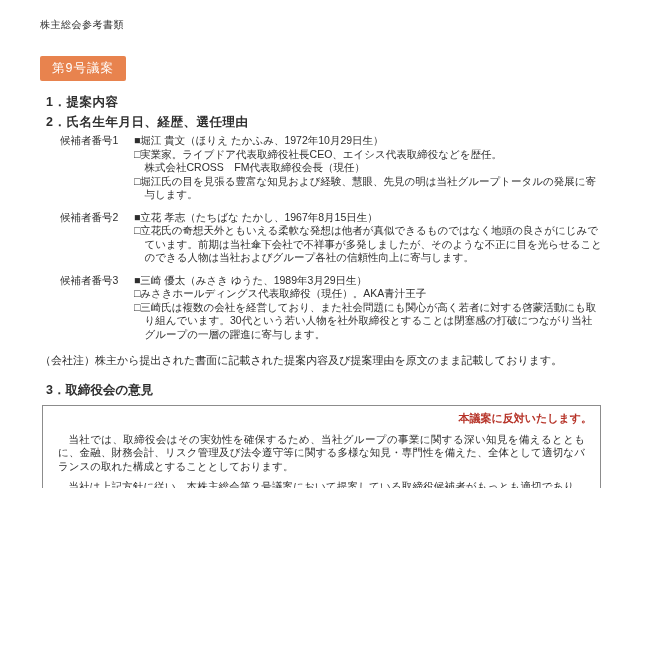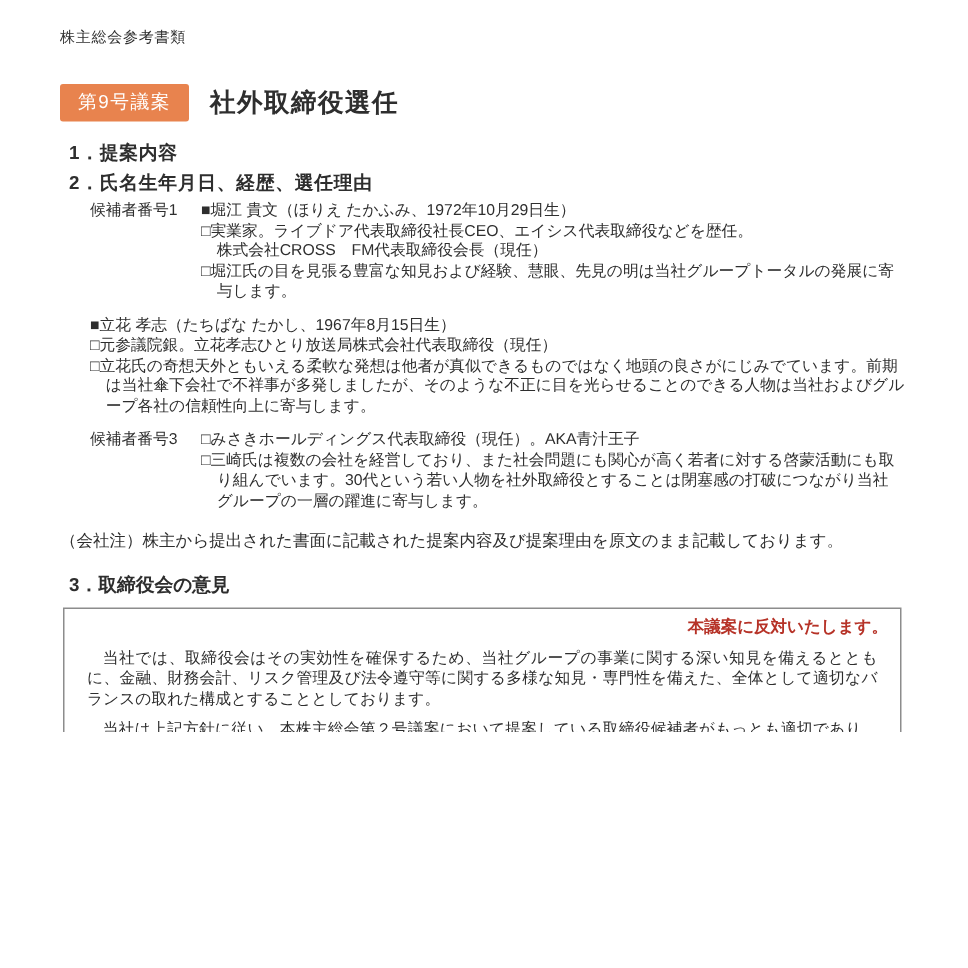--- a/index.html
+++ b/index.html
@@ -109,50 +109,50 @@
 </style>
 </head>
 <body>
 
 <div class="page">
 
   <div class="doc-header">株主総会参考書類</div>
 
   <div class="proposal-row">
     <span class="badge" style="background-color: rgb(232, 131, 78);">第9号議案</span>
-    <span class="proposal-title">社外取締役選任</span>
   </div>
 
   <h2 class="sec-heading">1．提案内容</h2>
 
   <h2 class="sec-heading">2．氏名生年月日、経歴、選任理由</h2>
 
   <div class="sec2-wrap">
 
     <div class="candidate">
       <div class="cand-label">候補者番号1</div>
       <div class="cand-body">
         <div class="cand-line hang">■堀江 貴文（ほりえ たかふみ、1972年10月29日生）</div>
         <div class="cand-line hang">□実業家。ライブドア代表取締役社長CEO、エイシス代表取締役などを歴任。</div>
         <div class="cand-line cont">株式会社CROSS　FM代表取締役会長（現任）</div>
         <div class="cand-line hang">□堀江氏の目を見張る豊富な知見および経験、慧眼、先見の明は当社グループトータルの発展に寄与します。</div>
       </div>
     </div>
 
     <div class="candidate">
+      <div class="cand-label">候補者番号2</div>
       <div class="cand-body">
         <div class="cand-line hang">■立花 孝志（たちばな たかし、1967年8月15日生）</div>
-        <div class="cand-line hang">□元参議院銀。立花孝志ひとり放送局株式会社代表取締役（現任）</div>
         <div class="cand-line hang">□立花氏の奇想天外ともいえる柔軟な発想は他者が真似できるものではなく地頭の良さがにじみでています。前期は当社傘下会社で不祥事が多発しましたが、そのような不正に目を光らせることのできる人物は当社およびグループ各社の信頼性向上に寄与します。</div>
       </div>
     </div>
 
     <div class="candidate">
       <div class="cand-label">候補者番号3</div>
       <div class="cand-body">
+        <div class="cand-line hang">■三崎 優太（みさき ゆうた、1989年3月29日生）</div>
         <div class="cand-line hang">□みさきホールディングス代表取締役（現任）。AKA青汁王子</div>
         <div class="cand-line hang">□三崎氏は複数の会社を経営しており、また社会問題にも関心が高く若者に対する啓蒙活動にも取り組んでいます。30代という若い人物を社外取締役とすることは閉塞感の打破につながり当社グループの一層の躍進に寄与します。</div>
       </div>
     </div>
 
   </div>
 
   <p class="company-note">（会社注）株主から提出された書面に記載された提案内容及び提案理由を原文のまま記載しております。</p>
 
   <h2 class="sec3-heading">3．取締役会の意見</h2>

